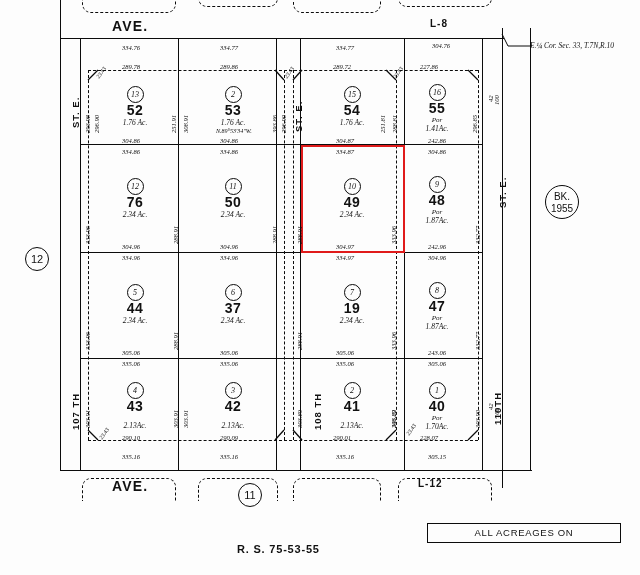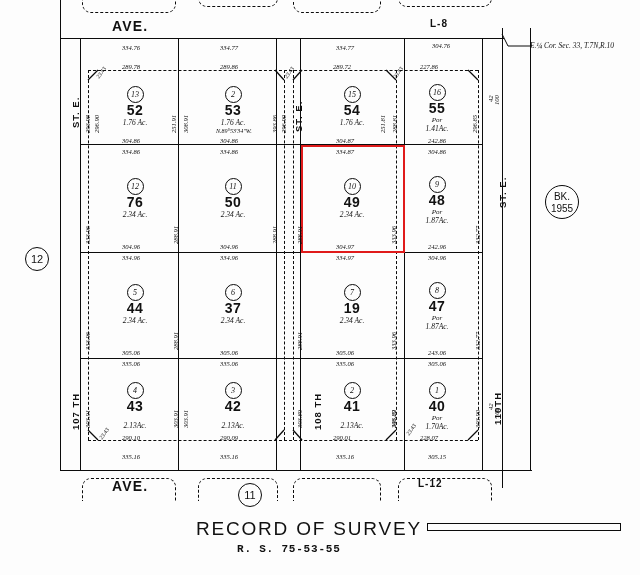--- a/index.html
+++ b/index.html
@@ -46,21 +46,21 @@
   .idx{position:absolute;border:1.4px solid #0b0b0b;border-radius:50%;
       text-align:center;font-family:"Liberation Sans",sans-serif;}
   .idx.sz22{width:22px;height:22px;font-size:11px;line-height:22px;}
   .idx.sz34{width:34px;height:34px;font-size:10px;line-height:12px;padding-top:5px;
       box-sizing:border-box;}
 
   
   .title{position:absolute;font-size:19px;letter-spacing:1.8px;
       font-family:"Liberation Sans",sans-serif;}
   .subtitle{position:absolute;font-size:11px;font-weight:bold;letter-spacing:.8px;
-      font-family:Liberation Mono, monospace;}
+      font-family:Liberation Sans, sans-serif;}
   .notebox{position:absolute;border:1.6px solid #0b0b0b;padding:3px 7px;
       font-size:9.5px;line-height:12px;letter-spacing:.7px;text-align:center;
       font-family:"Liberation Sans",sans-serif;}
 
   
   .stub{position:absolute;border:1.8px dashed #0b0b0b;border-top:none;
       border-radius:0 0 9px 9px;}
 
   
   .redbox{position:absolute;border:2.4px solid #e01b1b;box-sizing:border-box;
@@ -331,19 +331,19 @@
   <div class="idx sz22" style="left:238px;top:483px;">11</div>
 
   <div class="stub" style="left:82px;top:478px;width:92px;height:22px;border-top:1.8px dashed #0b0b0b;border-bottom:none;border-radius:9px 9px 0 0;"></div>
   <div class="stub" style="left:198px;top:478px;width:78px;height:22px;border-top:1.8px dashed #0b0b0b;border-bottom:none;border-radius:9px 9px 0 0;"></div>
   <div class="stub" style="left:293px;top:478px;width:86px;height:22px;border-top:1.8px dashed #0b0b0b;border-bottom:none;border-radius:9px 9px 0 0;"></div>
   <div class="stub" style="left:398px;top:478px;width:92px;height:22px;border-top:1.8px dashed #0b0b0b;border-bottom:none;border-radius:9px 9px 0 0;"></div>
 
   <div class="street" style="left:112px;top:478px;">AVE.</div>
   <div class="lbl" style="left:418px;top:478px;">L-12</div>
 
-  <div class="title" style="left:196px;top:518px;">RECORD OF SURVEY</div>
   <div class="subtitle" style="left:237px;top:543px;">R. S.  75-53-55</div>
 
   <div class="notebox" style="left:427px;top:523px;width:178px;">
+    <div>ALL ACREAGES ON</div>
   </div>
 
 </div>
 
 </body></html>

